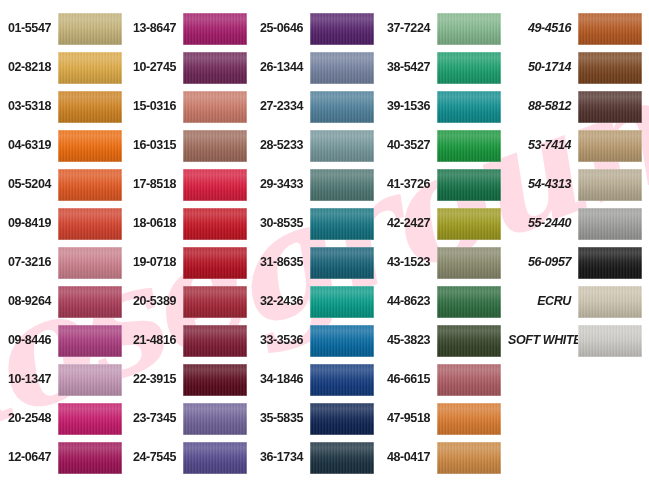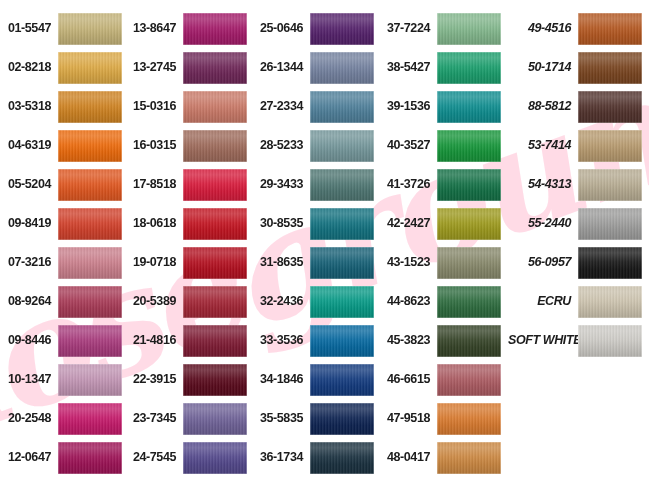--- a/index.html
+++ b/index.html
@@ -220,21 +220,21 @@
       </div>
       <div class="color-column col-1">
         <div class="color-row">
           <div class="swatch-label">13-8647</div>
           <div class="swatch" style="background: rgb(164, 26, 105);">
             <div class="sheen"></div>
             <div class="edge"></div>
           </div>
         </div>
         <div class="color-row">
-          <div class="swatch-label">13-2745</div>
+          <div class="swatch-label">10-2745</div>
           <div class="swatch" style="background: rgb(110, 38, 87);">
             <div class="sheen"></div>
             <div class="edge"></div>
           </div>
         </div>
         <div class="color-row">
           <div class="swatch-label">15-0316</div>
           <div class="swatch" style="background: rgb(202, 121, 103);">
             <div class="sheen"></div>
             <div class="edge"></div>

